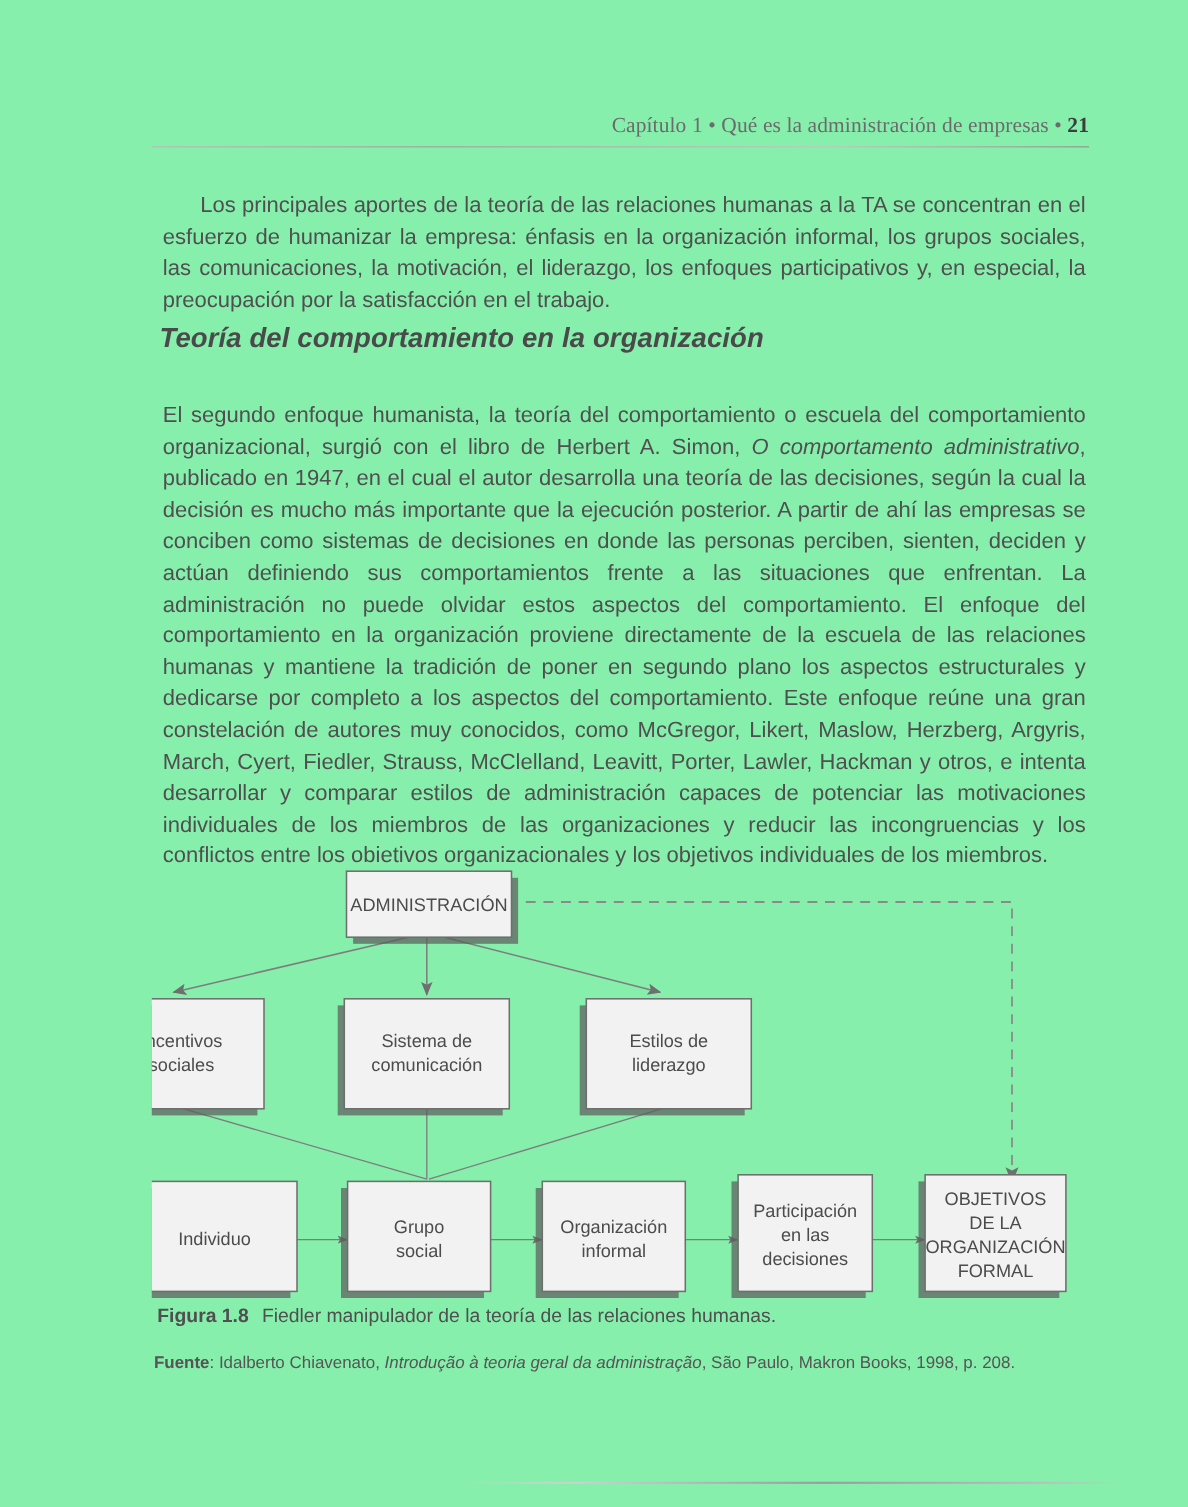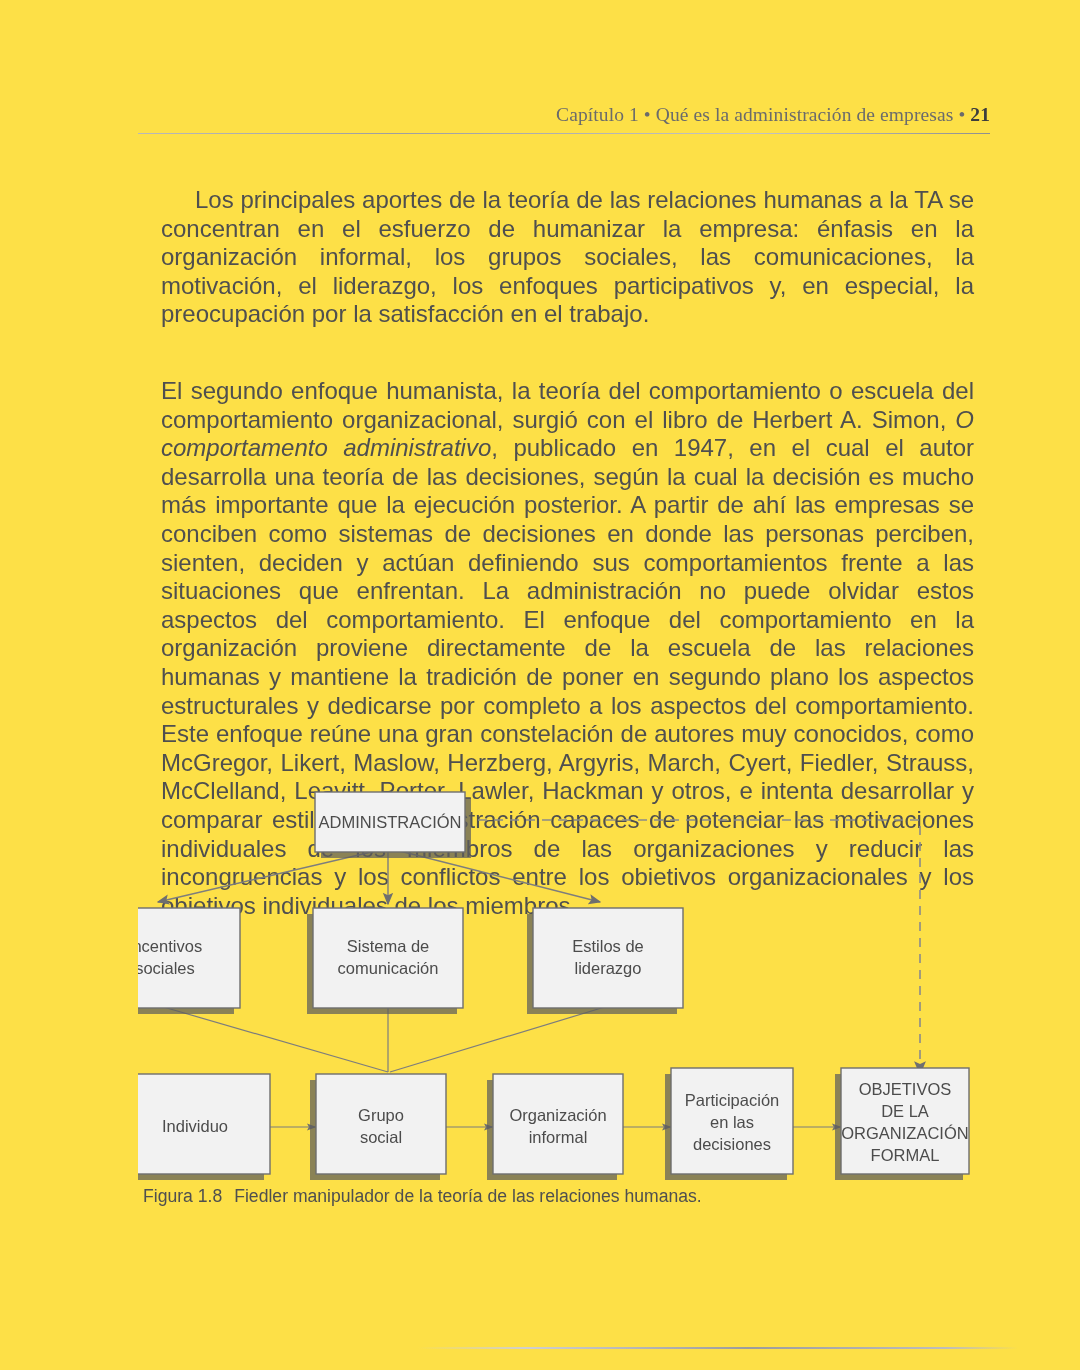--- a/index.html
+++ b/index.html
@@ -13,21 +13,21 @@
     position: relative;
     overflow: hidden;
     font-family: "Liberation Sans", sans-serif;
     color: #4a4a4a;
     -webkit-font-smoothing: antialiased;
   }
 
   .page {
     position: absolute;
     inset: 0;
-    background: #fde047;
+    background: #86efac;
   }
 
   
   .runhead {
     position: absolute;
     left: 138px;
     top: 104px;
     width: 852px;
     text-align: right;
     font-family: "Liberation Serif", serif;
@@ -49,22 +49,22 @@
     background: linear-gradient(to right, #b9b9b9 0%, #9e9e9e 30%, #c4c4c4 72%, #8f8f8f 100%);
   }
 
   
   .col {
     position: absolute;
     left: 145px;
     width: 845px;
   }
   p.para {
-    margin: 16px;
-    font-size: 24px;
+    margin: 3px;
+    font-size: 20px;
     line-height: 28.6px;
     text-align: justify;
     color: #4f4f4f;
     font-family: "Liberation Sans", sans-serif;
   }
   p.para.indent { text-indent: 34px; }
   p.para i { font-style: italic; }
 
   h2.section {
     margin: 0;
@@ -90,21 +90,21 @@
   .figure svg { display: block; }
 
   .fig-caption {
     position: absolute;
     left: 143px;
     top: 1186px;
     font-size: 17.6px;
     color: #4f4f4f;
     white-space: nowrap;
   }
-  .fig-caption .lbl { font-weight: normal; margin-right: 12px; text-align: right; }
+  .fig-caption .lbl { font-weight: bold; margin-right: 12px; text-align: right; }
 
   .fig-source {
     position: absolute;
     left: 140px;
     top: 1231px;
     font-size: 15.4px;
     color: #555555;
     white-space: nowrap;
   }
   .fig-source .lbl { font-weight: bold; }
@@ -130,20 +130,23 @@
     <span>Qué es la administración de empresas</span>
     <span>•</span>
     <span class="pageno">21</span>
   </div>
   <div class="runhead-rule"></div>
 
   <div class="col" id="para1">
     <p class="para indent">Los principales aportes de la teoría de las relaciones humanas a la TA se concentran en el esfuerzo de humanizar la empresa: énfasis en la organización informal, los grupos sociales, las comunicaciones, la motivación, el liderazgo, los enfoques participativos y, en especial, la preocupación por la satisfacción en el trabajo.</p>
   </div>
 
+  <div class="col" id="heading1">
+    <h2 class="section">Teoría del comportamiento en la organización</h2>
+  </div>
 
   <div class="col" id="para2">
     <p class="para"><span>El segundo enfoque humanista, la teoría del comportamiento o escuela del comportamiento organizacional, surgió con el libro de Herbert A. Simon, </span><i>O comportamento administrativo</i><span>, publicado en 1947, en el cual el autor desarrolla una teoría de las decisiones, según la cual la decisión es mucho más importante que la ejecución posterior. A partir de ahí las empresas se conciben como sistemas de decisiones en donde las personas perciben, sienten, deciden y actúan definiendo sus comportamientos frente a las situaciones que enfrentan. La administración no puede olvidar estos aspectos del comportamiento. El enfoque del comportamiento en la organización proviene directamente de la escuela de las relaciones humanas y mantiene la tradición de poner en segundo plano los aspectos estructurales y dedicarse por completo a los aspectos del comportamiento. Este enfoque reúne una gran constelación de autores muy conocidos, como McGregor, Likert, Maslow, Herzberg, Argyris, March, Cyert, Fiedler, Strauss, McClelland, Leavitt, Porter, Lawler, Hackman y otros, e intenta desarrollar y comparar estilos de administración capaces de potenciar las motivaciones individuales de los miembros de las organizaciones y reducir las incongruencias y los conflictos entre los obietivos organizacionales y los objetivos individuales de los miembros.</span></p>
   </div>
 
   <div class="figure">
     <svg width="860" height="400" viewBox="0 0 860 400" xmlns="http://www.w3.org/2000/svg">
       <defs>
         <marker id="arw" markerWidth="9" markerHeight="9" refX="8" refY="4.5" orient="auto">
           <path d="M0,0.8 L9,4.5 L0,8.2 L1.8,4.5 Z" fill="#6f6f6f"></path>
@@ -234,15 +237,18 @@
         <text x="767" y="355" text-anchor="middle" font-family="Liberation Sans, sans-serif" font-size="16.5" fill="#4c4c4c">ORGANIZACIÓN</text>
         <text x="767" y="377" text-anchor="middle" font-family="Liberation Sans, sans-serif" font-size="16.5" fill="#4c4c4c">FORMAL</text>
       </g>
     </svg>
   </div>
 
   <div class="fig-caption">
     <span class="lbl">Figura 1.8</span><span>Fiedler manipulador de la teoría de las relaciones humanas.</span>
   </div>
 
+  <div class="fig-source">
+    <span class="lbl">Fuente</span><span>: Idalberto Chiavenato, </span><i>Introdução à teoria geral da administração</i><span>, São Paulo, Makron Books, 1998, p. 208.</span>
+  </div>
 
   <div class="bottom-edge"></div>
 </div>
 
 </body></html>

